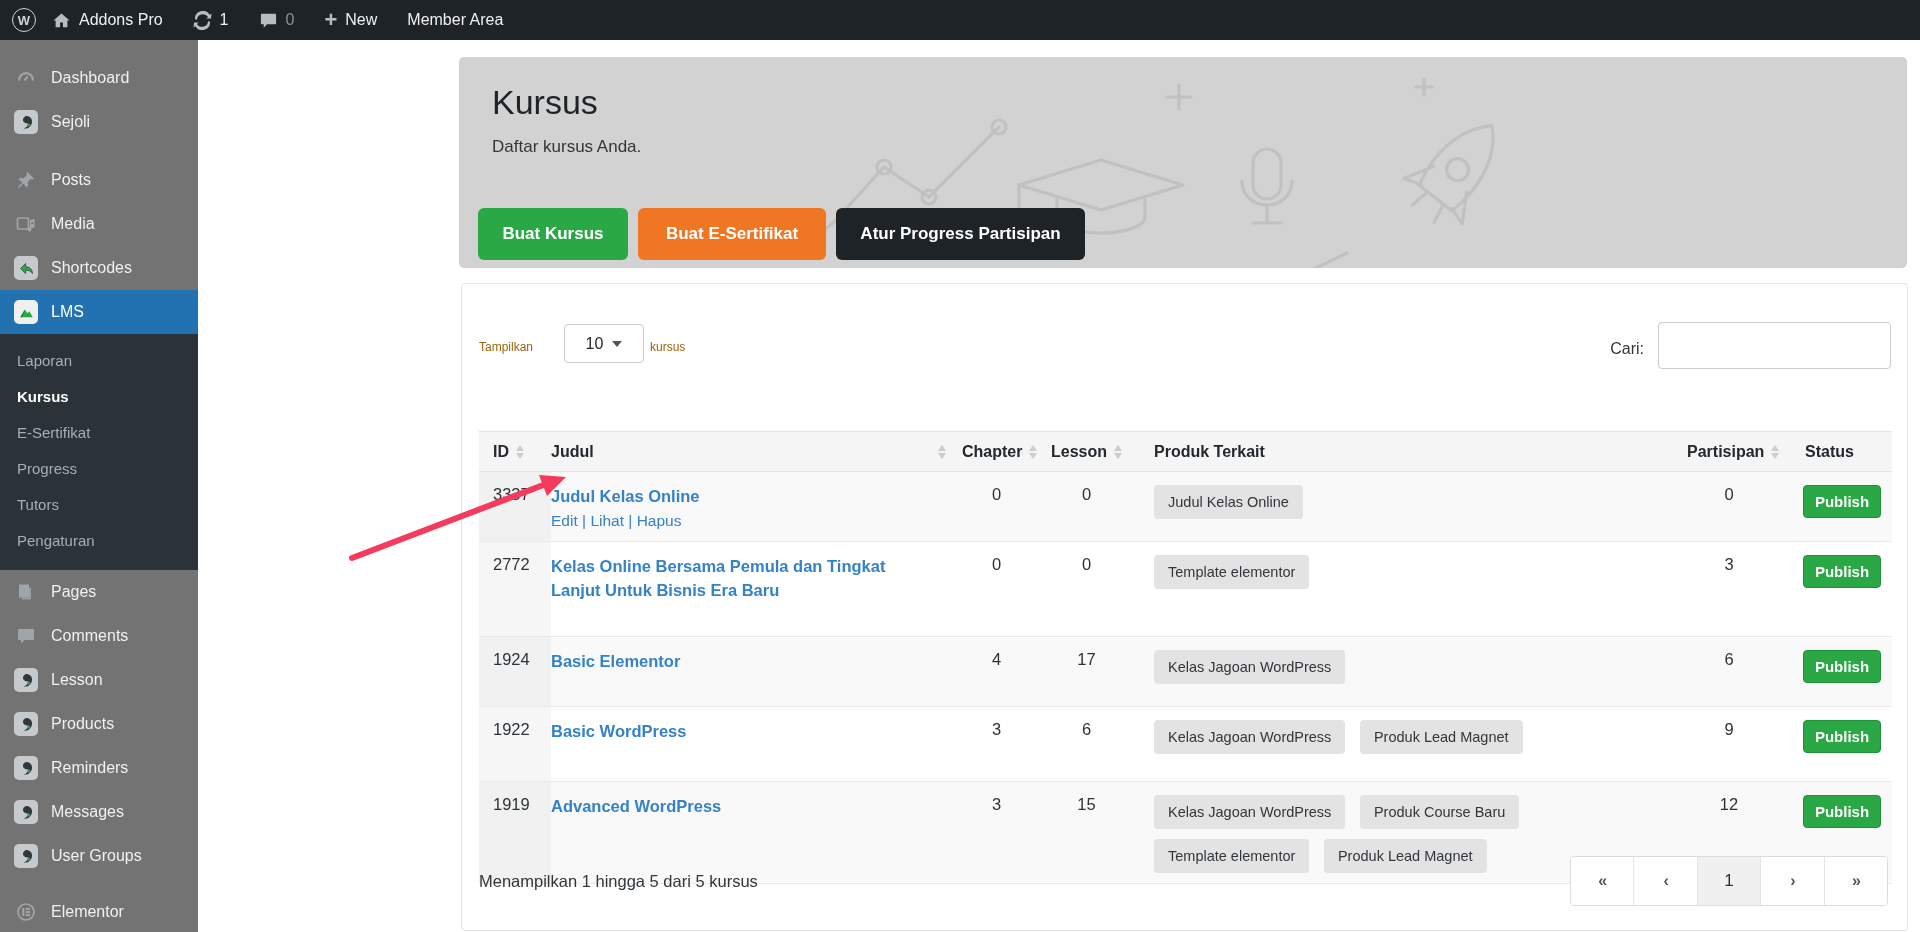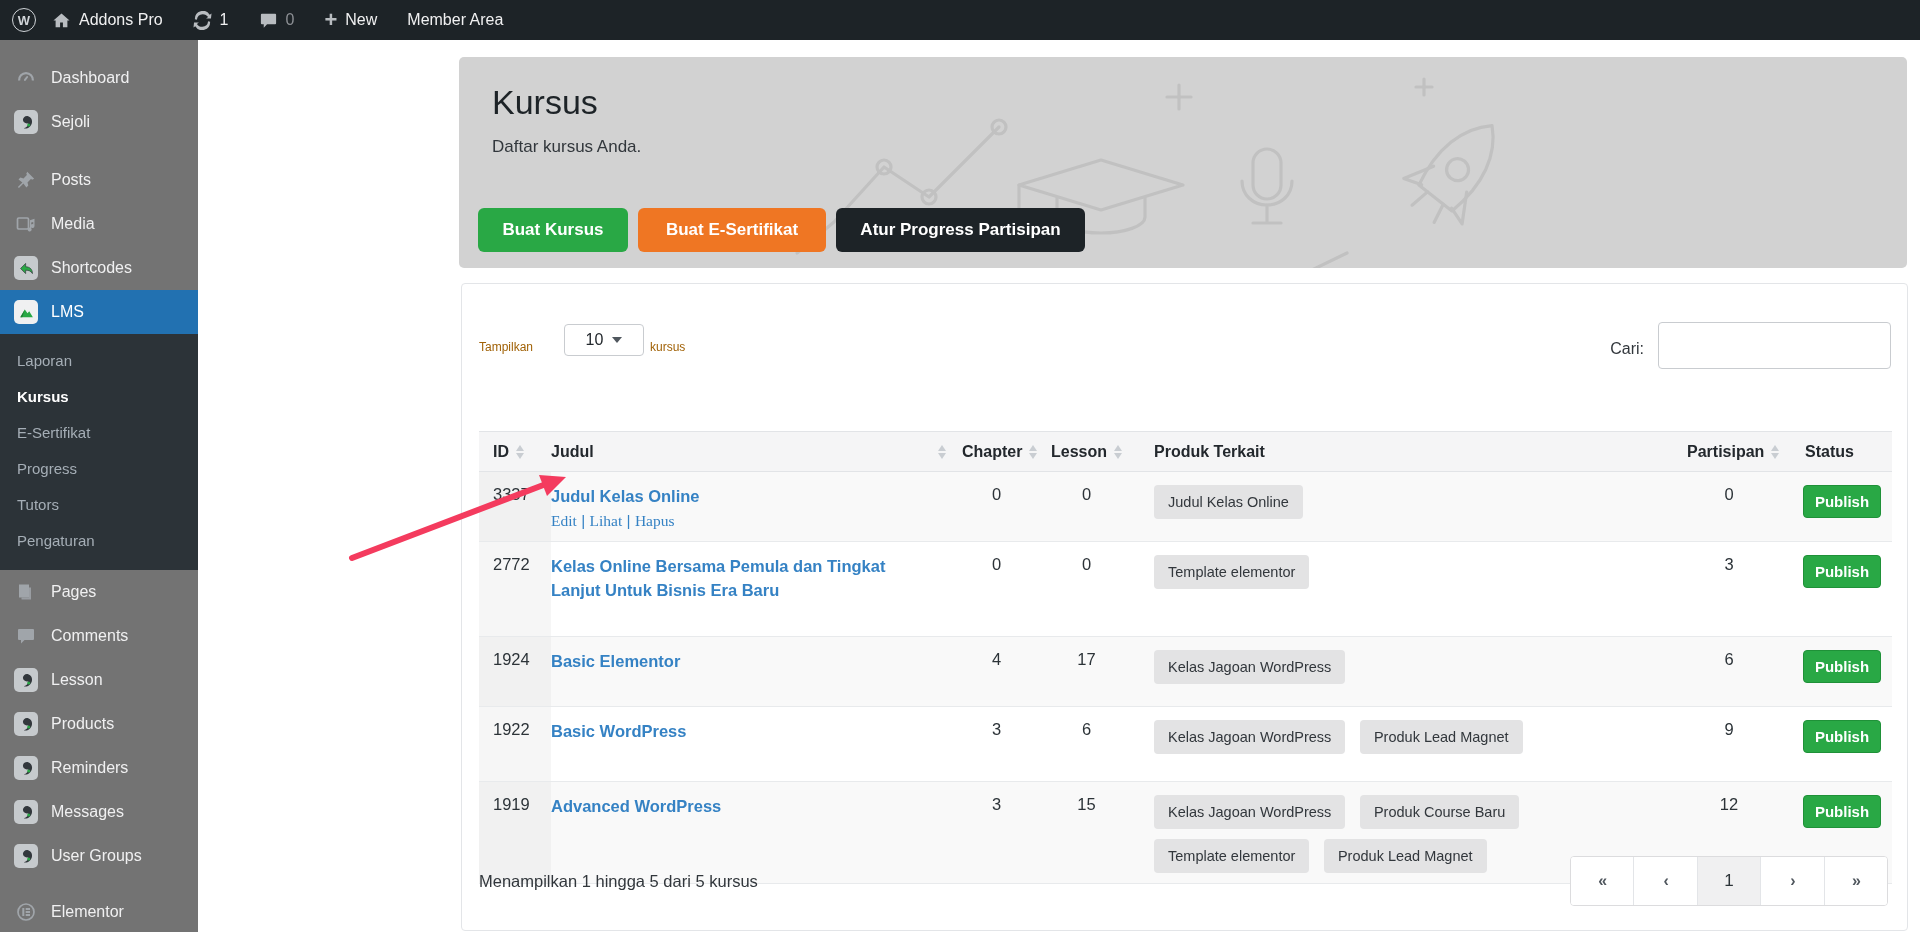--- a/index.html
+++ b/index.html
@@ -36,34 +36,34 @@
   .submenu-item.current { color:#fff; font-weight:bold; }
 
   
   .content { position:absolute; left:206px; top:40px; width:1714px; height:892px; background:#fff; }
 
   .banner { position:absolute; left:253px; top:17px; width:1448px; height:211px; background:#d2d2d2;
             border-radius:5px; overflow:hidden; }
   .banner-title { position:absolute; left:33px; top:26px; font-size:34px; font-weight:500; color:#1d2327; }
   .banner-sub { position:absolute; left:33px; top:80px; font-size:17px; color:#32373c; }
   .banner-buttons { position:absolute; left:19px; top:151px; display:flex; gap:10px; }
-  .bbtn { height:44px; display:flex; align-items:center; justify-content:center; border-radius:6px;
+  .bbtn { height:52px; display:flex; align-items:center; justify-content:center; border-radius:6px;
           color:#fff; font-size:17px; font-weight:bold; cursor:pointer; border:none; }
   .bbtn-green { background:#29a845; min-width:150px; padding:0 24px; }
   .bbtn-orange { background:#ef7623; min-width:188px; padding:4px 24px; }
   .bbtn-dark { background:#1d2327; min-width:249px; padding:0 24px; }
   .doodles { position:absolute; left:0; top:0; }
 
   
   .panel { position:absolute; left:255px; top:243px; width:1447px; height:648px; background:#fff;
            border:1px solid #e3e5e8; border-radius:4px; }
   .ctrl-label { position:absolute; font-size:12px; color:#a16207; }
   .lbl-tampilkan { left:17px; top:56px; }
   .lbl-kursus { left:188px; top:56px; }
-  .pagesize { position:absolute; left:102px; top:40px; width:80px; height:32px; border:1px solid #c9ccd0;
+  .pagesize { position:absolute; left:102px; top:40px; width:80px; height:39px; border:1px solid #c9ccd0;
               border-radius:4px; display:flex; align-items:center; justify-content:center; gap:9px;
               font-size:16px; color:#23282d; cursor:pointer; background:#fff; }
   .caret-down { width:0; height:0; border-left:5px solid transparent; border-right:5px solid transparent;
                 border-top:6px solid #50575e; }
   .lbl-cari { position:absolute; right:263px; top:56px; font-size:16px; color:#32373c; }
   .search-input { position:absolute; right:16px; top:38px; width:233px; height:47px; border:1px solid #c9ccd0;
                   border-radius:4px; font-size:16px; padding:0 10px; font-family:"Liberation Sans",sans-serif; }
 
   table.dt { position:absolute; left:17px; top:147px; width:1413px; border-collapse:collapse; table-layout:fixed; }
   table.dt th { background:#f5f5f6; border-top:1px solid #e2e4e7; border-bottom:1px solid #e2e4e7;
@@ -77,21 +77,21 @@
   .th-left { text-align:left; }
   .th-center { text-align:center; }
   .th-right { text-align:right; }
   .th-inner { display:inline-flex; align-items:center; gap:7px; }
   .th-spread { display:flex; align-items:center; justify-content:space-between; }
   .sort { display:inline-flex; flex-direction:column; gap:2px; }
   .s-up { width:0;height:0;border-left:4.5px solid transparent;border-right:4.5px solid transparent;border-bottom:6px solid #c9cdd2; }
   .s-dn { width:0;height:0;border-left:4.5px solid transparent;border-right:4.5px solid transparent;border-top:6px solid #c9cdd2; }
   .judul-link { color:#3582c4; font-weight:bold; text-decoration:none; line-height:1.45; display:inline-block; cursor:pointer; }
   .row-actions { margin-top:3px; font-size:15.5px; font-weight:normal; color:#3582c4; }
-  .row-actions a { color:#3582c4; text-decoration:none; cursor:pointer;font-family:Liberation Serif, serif; }
+  .row-actions a { color:#3582c4; text-decoration:none; cursor:pointer; }
   .cell-center { text-align:center; }
   .chips { padding-left:20px; }
   .chip { display:inline-block; background:#e3e3e4; color:#32373c; font-size:14.5px; border-radius:4px;
           padding:9px 14px; margin:0 10px 10px 0; }
   .publish-btn { display:inline-block; width:78px; text-align:center; background:#29a845; border:1px solid #1f9138;
                  color:#fff; font-weight:bold; font-size:15px; border-radius:4px; padding:7px 0; margin-left:24px; cursor:pointer; }
 
   .summary { position:absolute; left:17px; top:588px; font-size:16.5px; color:#32373c; }
   .paginate { position:absolute; right:19px; top:572px; width:318px; height:50px; display:flex;
               border:1px solid #dcdcde; border-radius:4px; overflow:hidden; background:#fff; }

